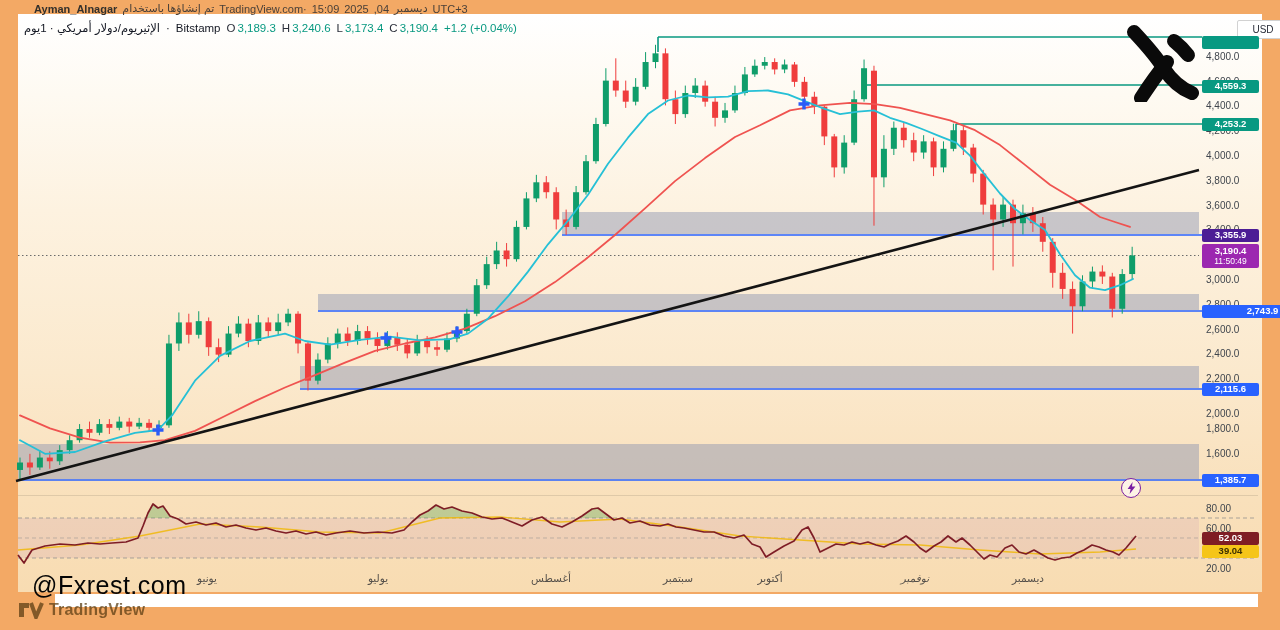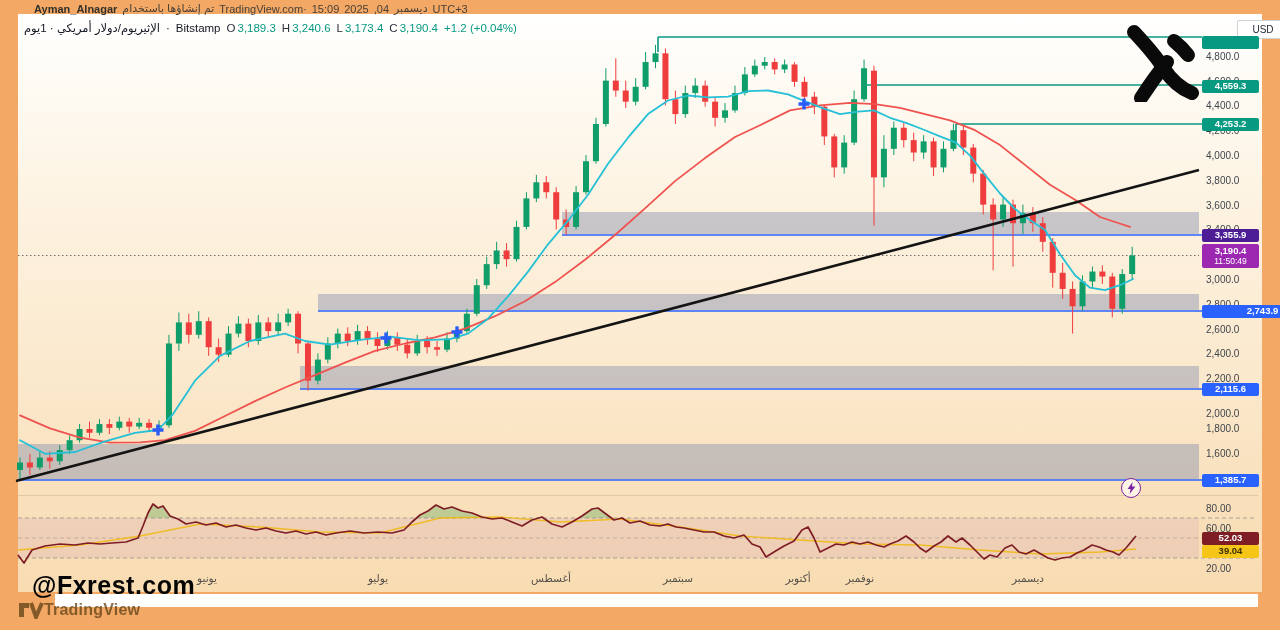--- a/index.html
+++ b/index.html
@@ -24,22 +24,22 @@
   .month{position:absolute;top:572px;transform:translateX(-50%);font-size:10.5px;color:#55504a;}
   .badge{position:absolute;left:1202px;width:57px;height:13px;border-radius:2px;display:flex;
          align-items:center;justify-content:center;font-size:9.5px;font-weight:bold;color:#fff;line-height:1;}
   .badge.purple{height:24px;flex-direction:column;gap:1px;}
   .badge .sub{font-size:8.5px;font-weight:normal;text-align:center;}
   .usd{position:absolute;left:1205px;top:20px;width:50px;height:17px;background:#fff;border:1px solid #d2d2d2;
        border-radius:2px;display:flex;align-items:center;justify-content:center;font-size:10px;color:#2a2e39;margin-left:32px;}
   .xlogo{position:absolute;left:1118px;top:22px;width:82px;height:80px;}
   .bolt{position:absolute;left:1121px;top:478px;width:18px;height:18px;border-radius:50%;
         border:1.5px solid #7b1fa2;background:#fdf3e6;display:flex;align-items:center;justify-content:center;}
-  .wm{position:absolute;left:32px;top:571px;font-size:25px;font-weight:700;color:#050505;letter-spacing:.5px;}
-  .tvbrand{position:absolute;left:18px;top:601px;display:flex;align-items:center;
+  .wm{position:absolute;left:32px;top:571px;font-size:25px;font-weight:400;color:#050505;letter-spacing:.5px;}
+  .tvbrand{position:absolute;left:18px;top:601px;display:flex;align-items:center;gap:5px;
         color:rgba(88,58,16,.72);font-weight:bold;font-size:16px;letter-spacing:.2px;}
 </style>
 </head>
 <body>
 
 <div class="page">
 
   <div class="chart-bg"></div>
   <div class="white-strip"></div>
 
@@ -355,22 +355,22 @@
       <div class="tick" style="top: 503px;">80.00</div>
       <div class="tick" style="top: 523px;">60.00</div>
       <div class="tick" style="top: 543px;">40.00</div>
       <div class="tick" style="top: 563px;">20.00</div>
     </div>
   <div class="layer" id="months-layer">
       <div class="month" style="left: 207px;">يونيو</div>
       <div class="month" style="left: 378px;">يوليو</div>
       <div class="month" style="left: 551px;">أغسطس</div>
       <div class="month" style="left: 678px;">سبتمبر</div>
-      <div class="month" style="left: 798px; text-align: right;">أكتوبر</div>
-      <div class="month" style="left: 860px;">نوفمبر</div>
+      <div class="month" style="left: 770px; text-align: right;">أكتوبر</div>
+      <div class="month" style="left: 915px; font-style: italic;">نوفمبر</div>
       <div class="month" style="left: 1028px;">ديسمبر</div>
     </div>
   <div class="layer" id="badge-layer">
       <div class="badge" style="background: rgb(8, 153, 129); top: 35.5px;">
         <div></div>
       </div>
       <div class="badge" style="background: rgb(8, 153, 129); top: 79.5px;">
         <div>4,559.3</div>
       </div>
       <div class="badge" style="background: rgb(8, 153, 129); top: 117.5px;">

